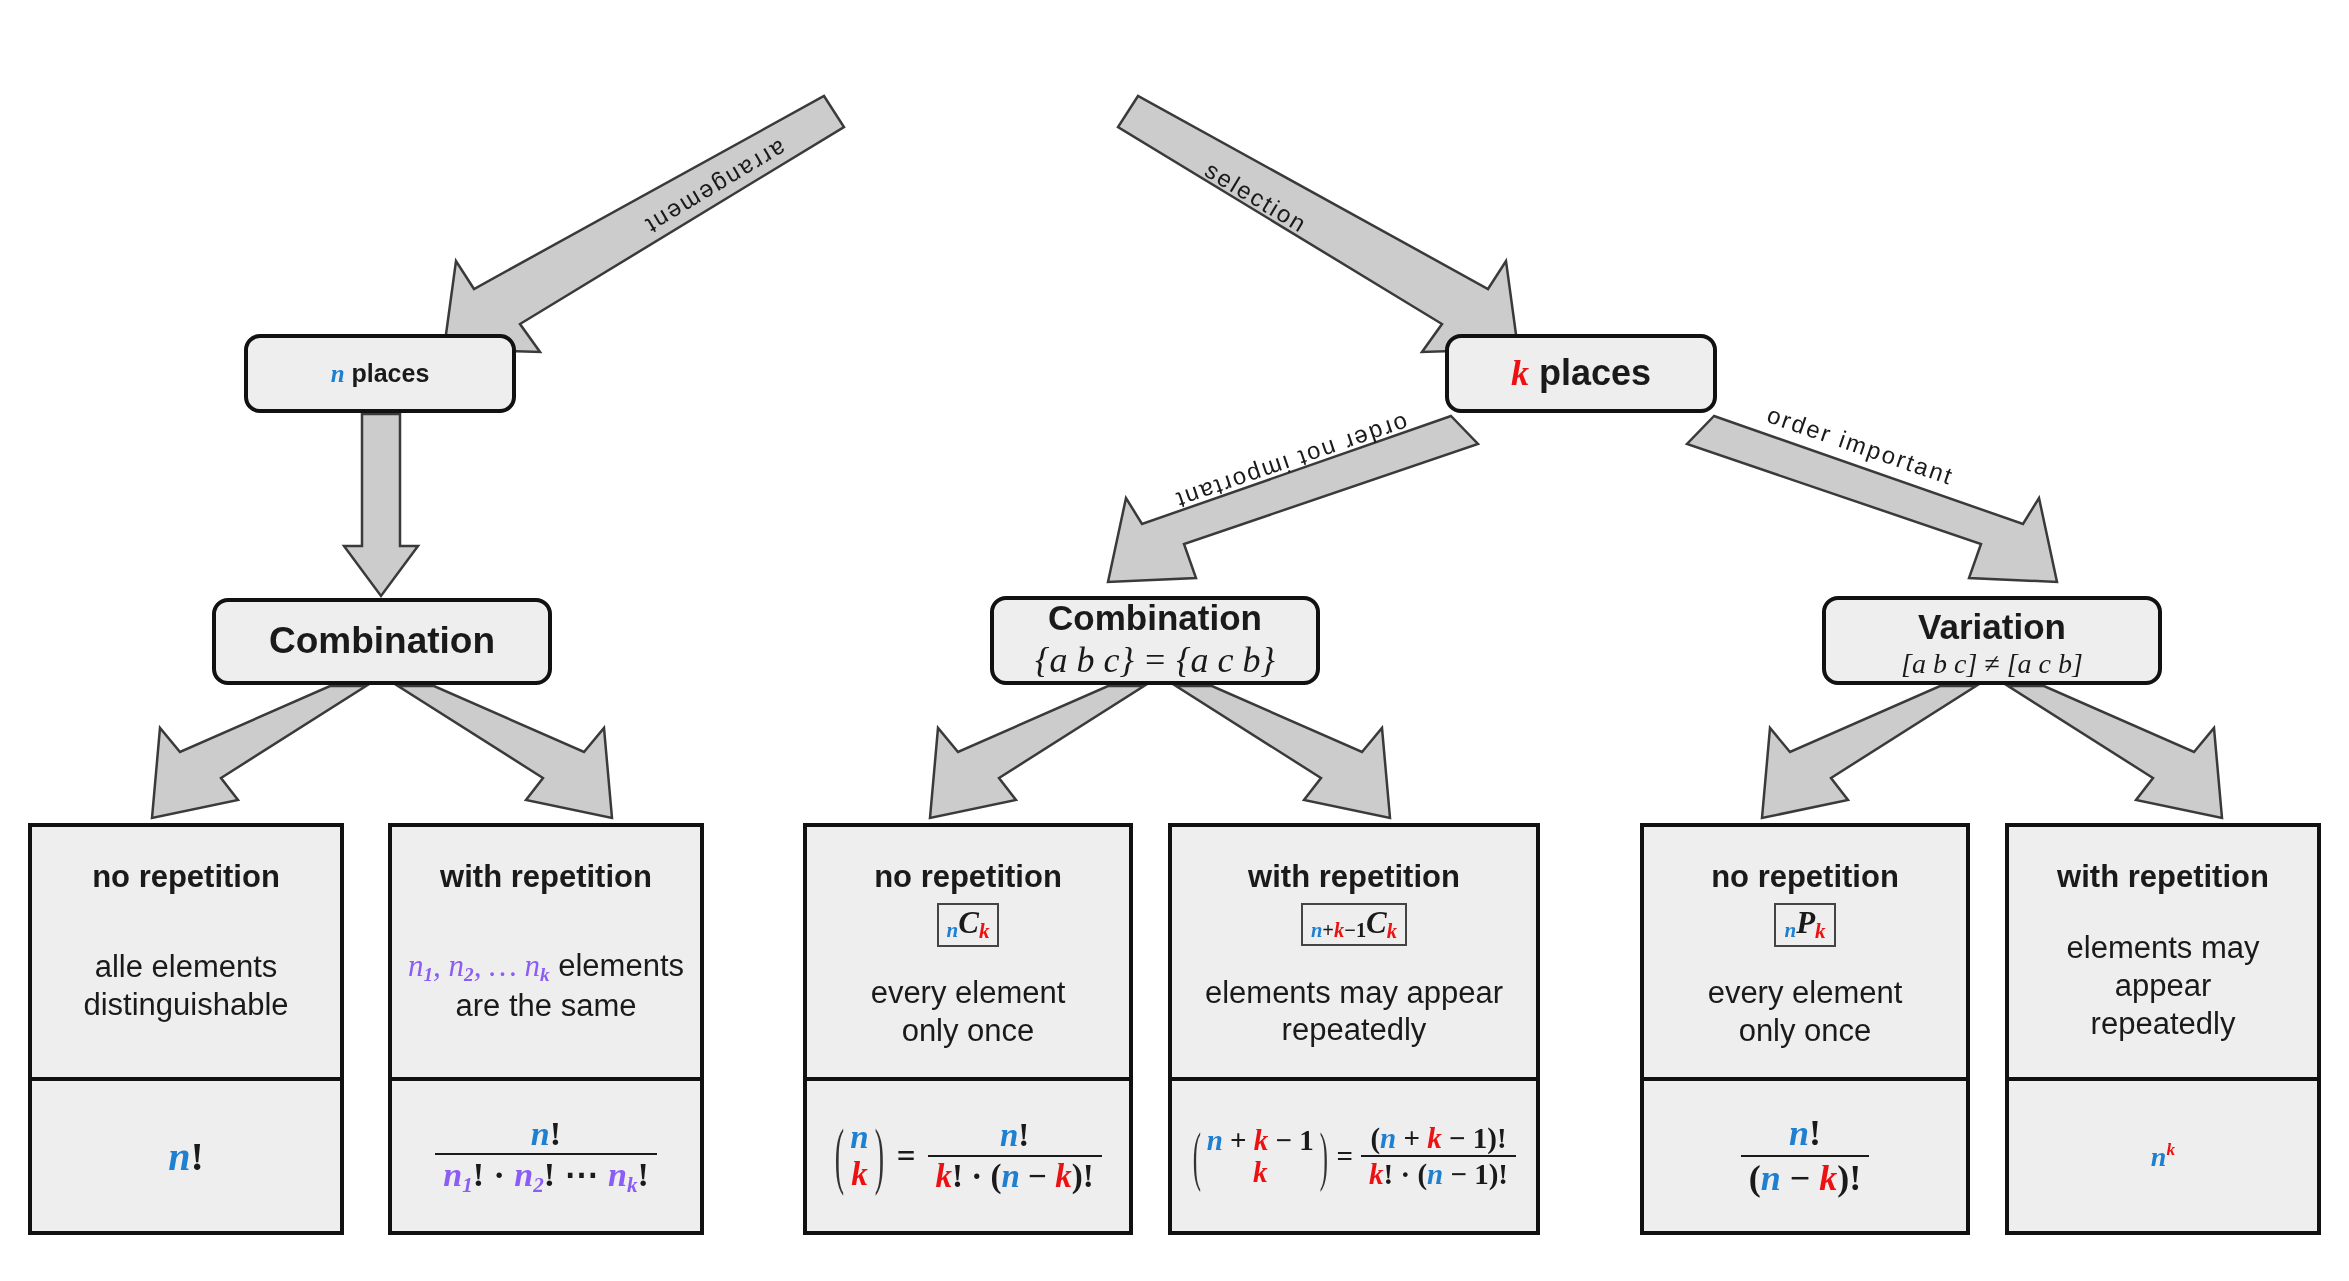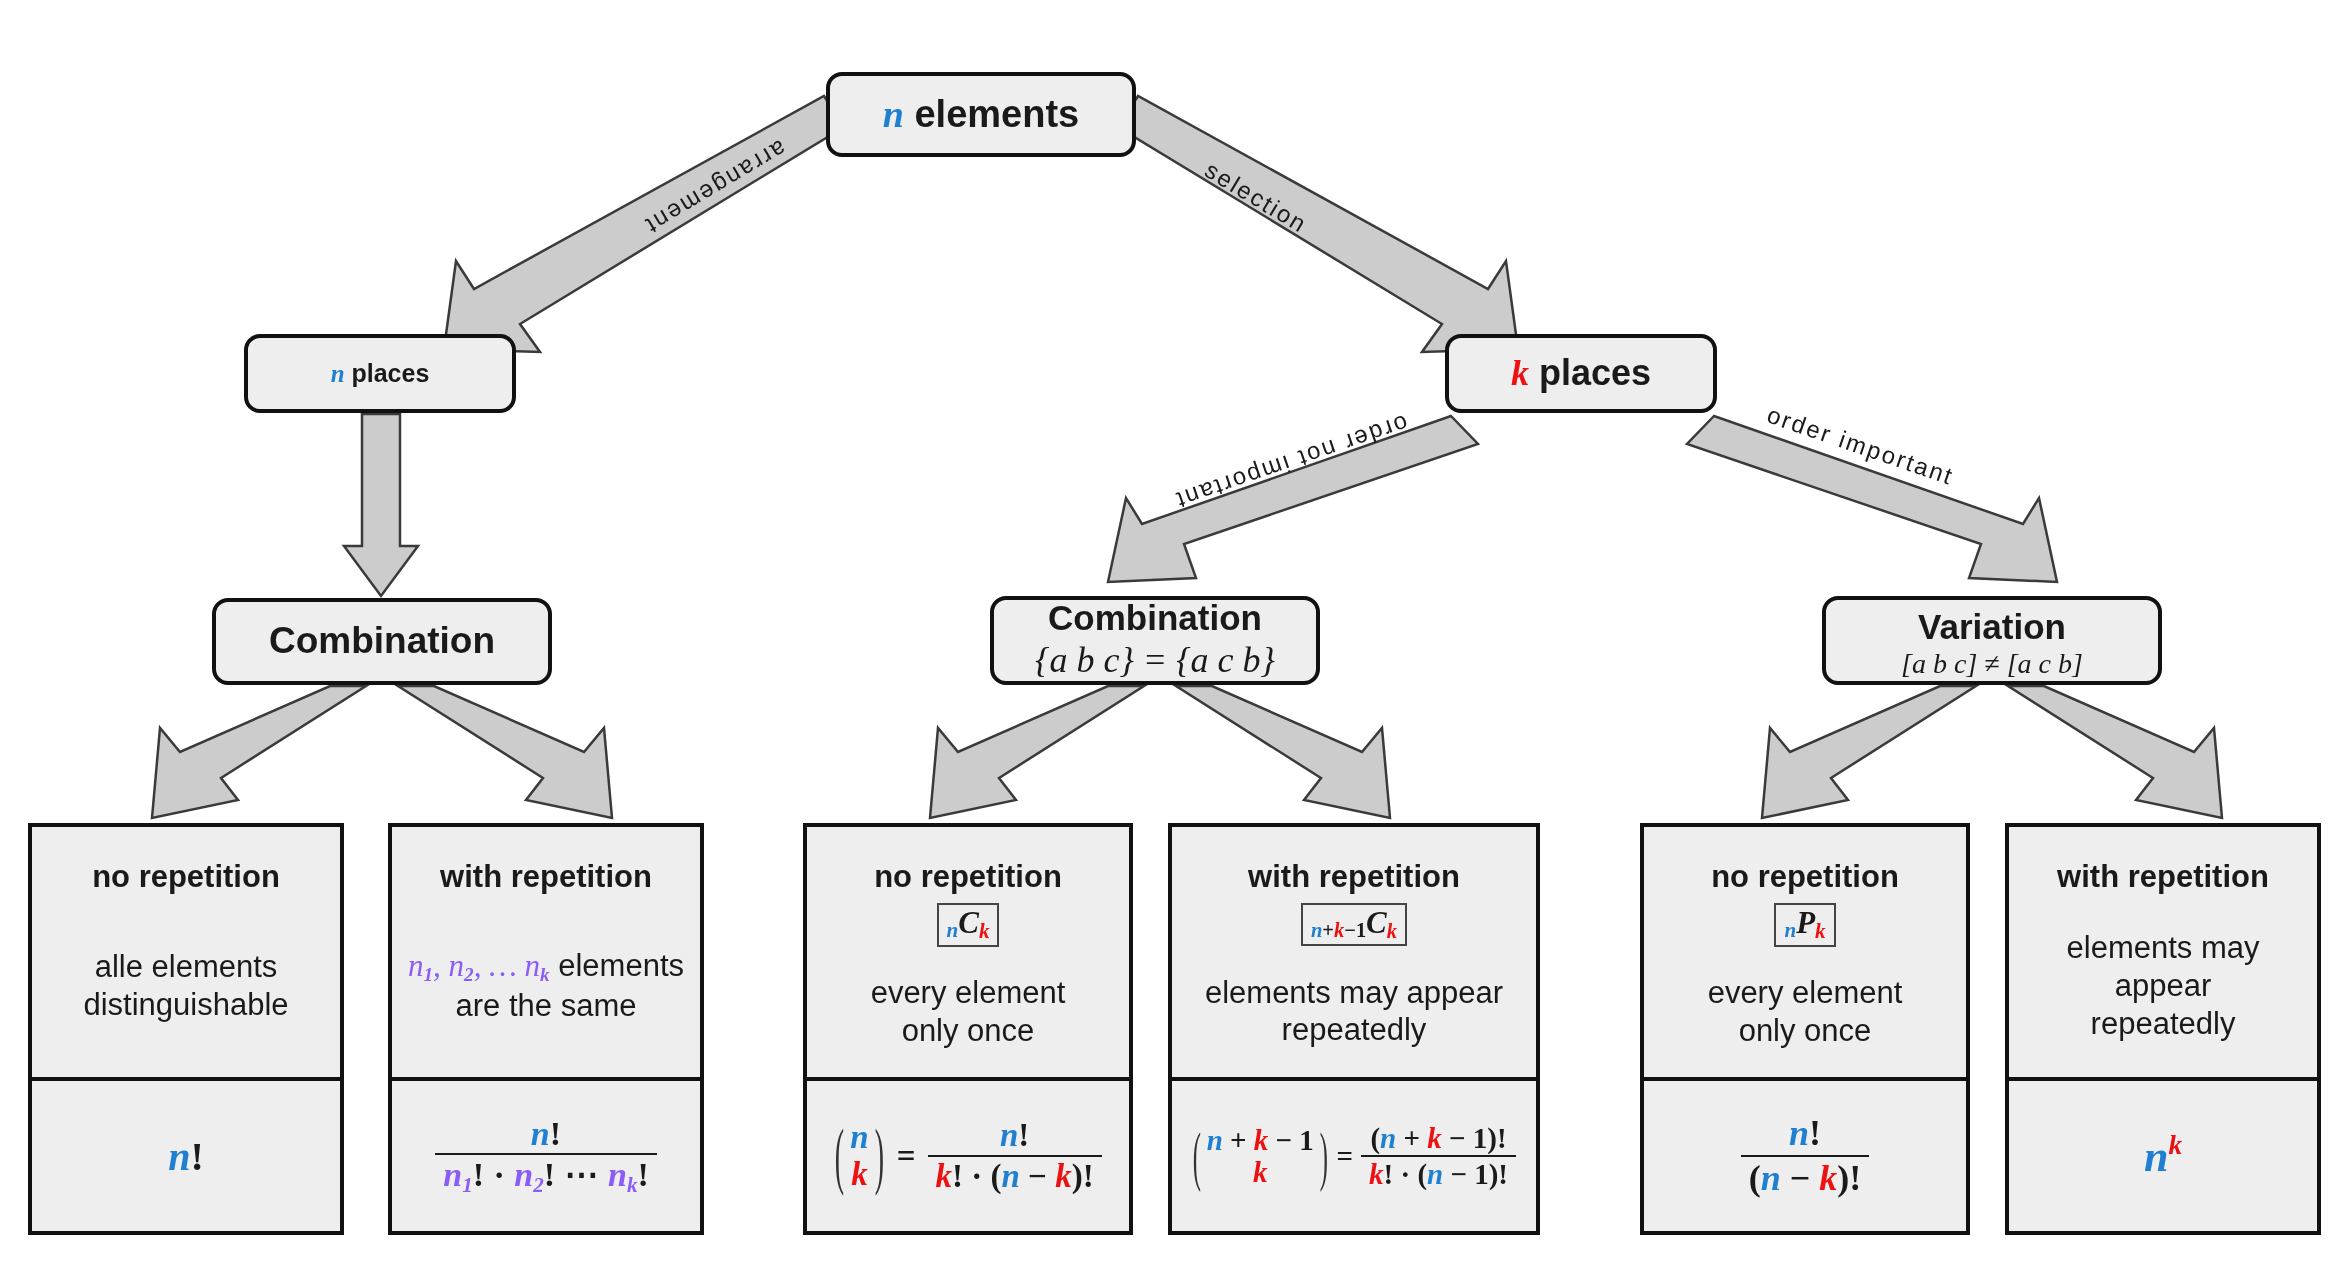--- a/index.html
+++ b/index.html
@@ -263,25 +263,20 @@
   </svg>
 
   <div class="arrow-label" style="left:784px; top:132px; transform: rotate(149deg);">arrangement</div>
 
   <div class="arrow-label" style="left:1207px; top:154px; transform: rotate(31deg);">selection</div>
 
   <div class="arrow-label" style="left:1407px; top:408px; transform: rotate(161deg);">order not important</div>
 
   <div class="arrow-label" style="left:1768px; top:400px; transform: rotate(19deg);">order important</div>
 
-  <div class="node" id="node-n-elements">
-    <div class="title">
-      <span class="m blue">n</span><span>&nbsp;</span><span>elements</span>
-    </div>
-  </div>
 
   <div class="node" id="node-n-places">
     <div class="title">
       <span class="m blue">n</span>&nbsp;<span>places</span>
     </div>
   </div>
 
   <div class="node" id="node-k-places">
     <div class="title">
       <span class="m red">k</span>&nbsp;<span>places</span>
@@ -415,19 +410,19 @@
 
   <div class="leaf leaf-row" id="leaf-var-with">
     <div class="upper">
       <div class="heading">with repetition</div>
       <div class="desc">
         <span>elements may appear</span><br>
         <span>repeatedly</span>
       </div>
     </div>
     <div class="lower">
-      <span style="font-size:44px;">
+      <span style="font-size:28px;">
         <span class="m blue">n</span><sup class="s red">k</sup>
       </span>
     </div>
   </div>
 
 </div>
 
 </body></html>

